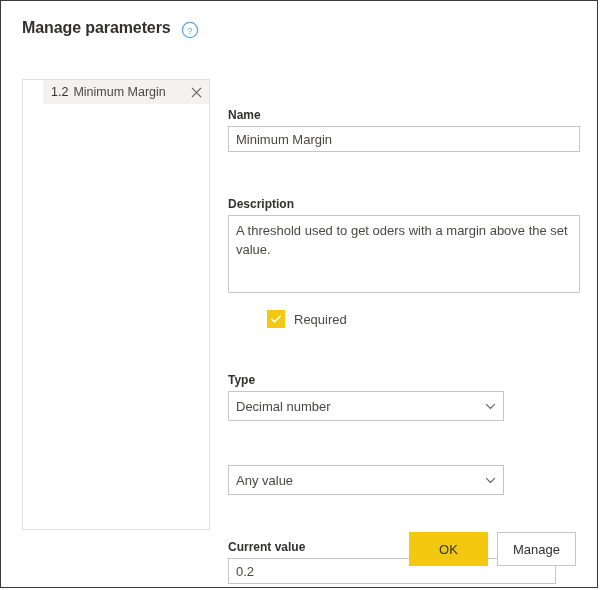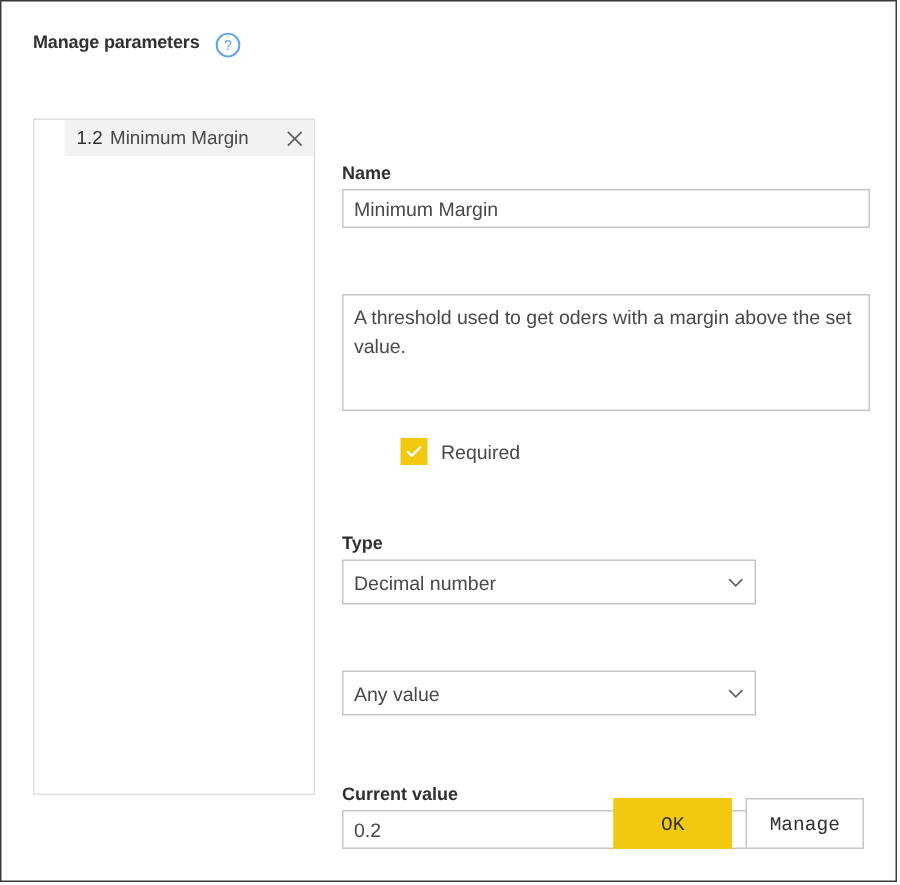--- a/index.html
+++ b/index.html
@@ -25,21 +25,21 @@
   
   .header {
     position: absolute;
     left: 21px;
     top: 14px;
     display: flex;
     align-items: center;
     gap: 10px;
   }
   .dialog-title {
-    font-size: 12px;
+    font-size: 16px;
     font-weight: bold;
     color: #323130;
     letter-spacing: -0.1px;
     line-height: 26px;
   }
   .help-icon {
     width: 18px;
     height: 18px;
     display: inline-block;
     margin-top: 3px;
@@ -215,21 +215,21 @@
     position: absolute;
     right: 21px;
     bottom: 21px;
     display: flex;
     gap: 9px;
   }
   .btn {
     box-sizing: border-box;
     height: 30px;
     min-width: 79px;
-    font-family: Liberation Mono, monospace;
+    font-family: Liberation Sans, sans-serif;
     font-size: 13px;
     display: flex;
     align-items: center;
     justify-content: center;
     cursor: pointer;
     border: 1px solid transparent;
     padding: 16px 12px;
   }
   .btn-primary {
     background: #f2c811;
@@ -273,20 +273,21 @@
   </div>
 
   <div class="right-pane">
 
     <div class="field-block">
       <div class="field-label">Name</div>
       <input class="text-input" type="text" value="Minimum Margin" style="">
     </div>
 
     <div class="field-block">
+      <div class="field-label">Description</div>
       <textarea class="text-area" style="">A threshold used to get oders with a margin above the set value.</textarea>
     </div>
 
     <div class="checkbox-row">
       <span class="checkbox">
         <svg width="12" height="12" viewBox="0 0 12 12">
           <path d="M1.8 6.2 L4.5 8.9 L10.2 3.2" stroke="#ffffff" stroke-width="1.5" fill="none" stroke-linecap="round" stroke-linejoin="round"></path>
         </svg>
       </span>
       <span class="checkbox-label">Required</span>

